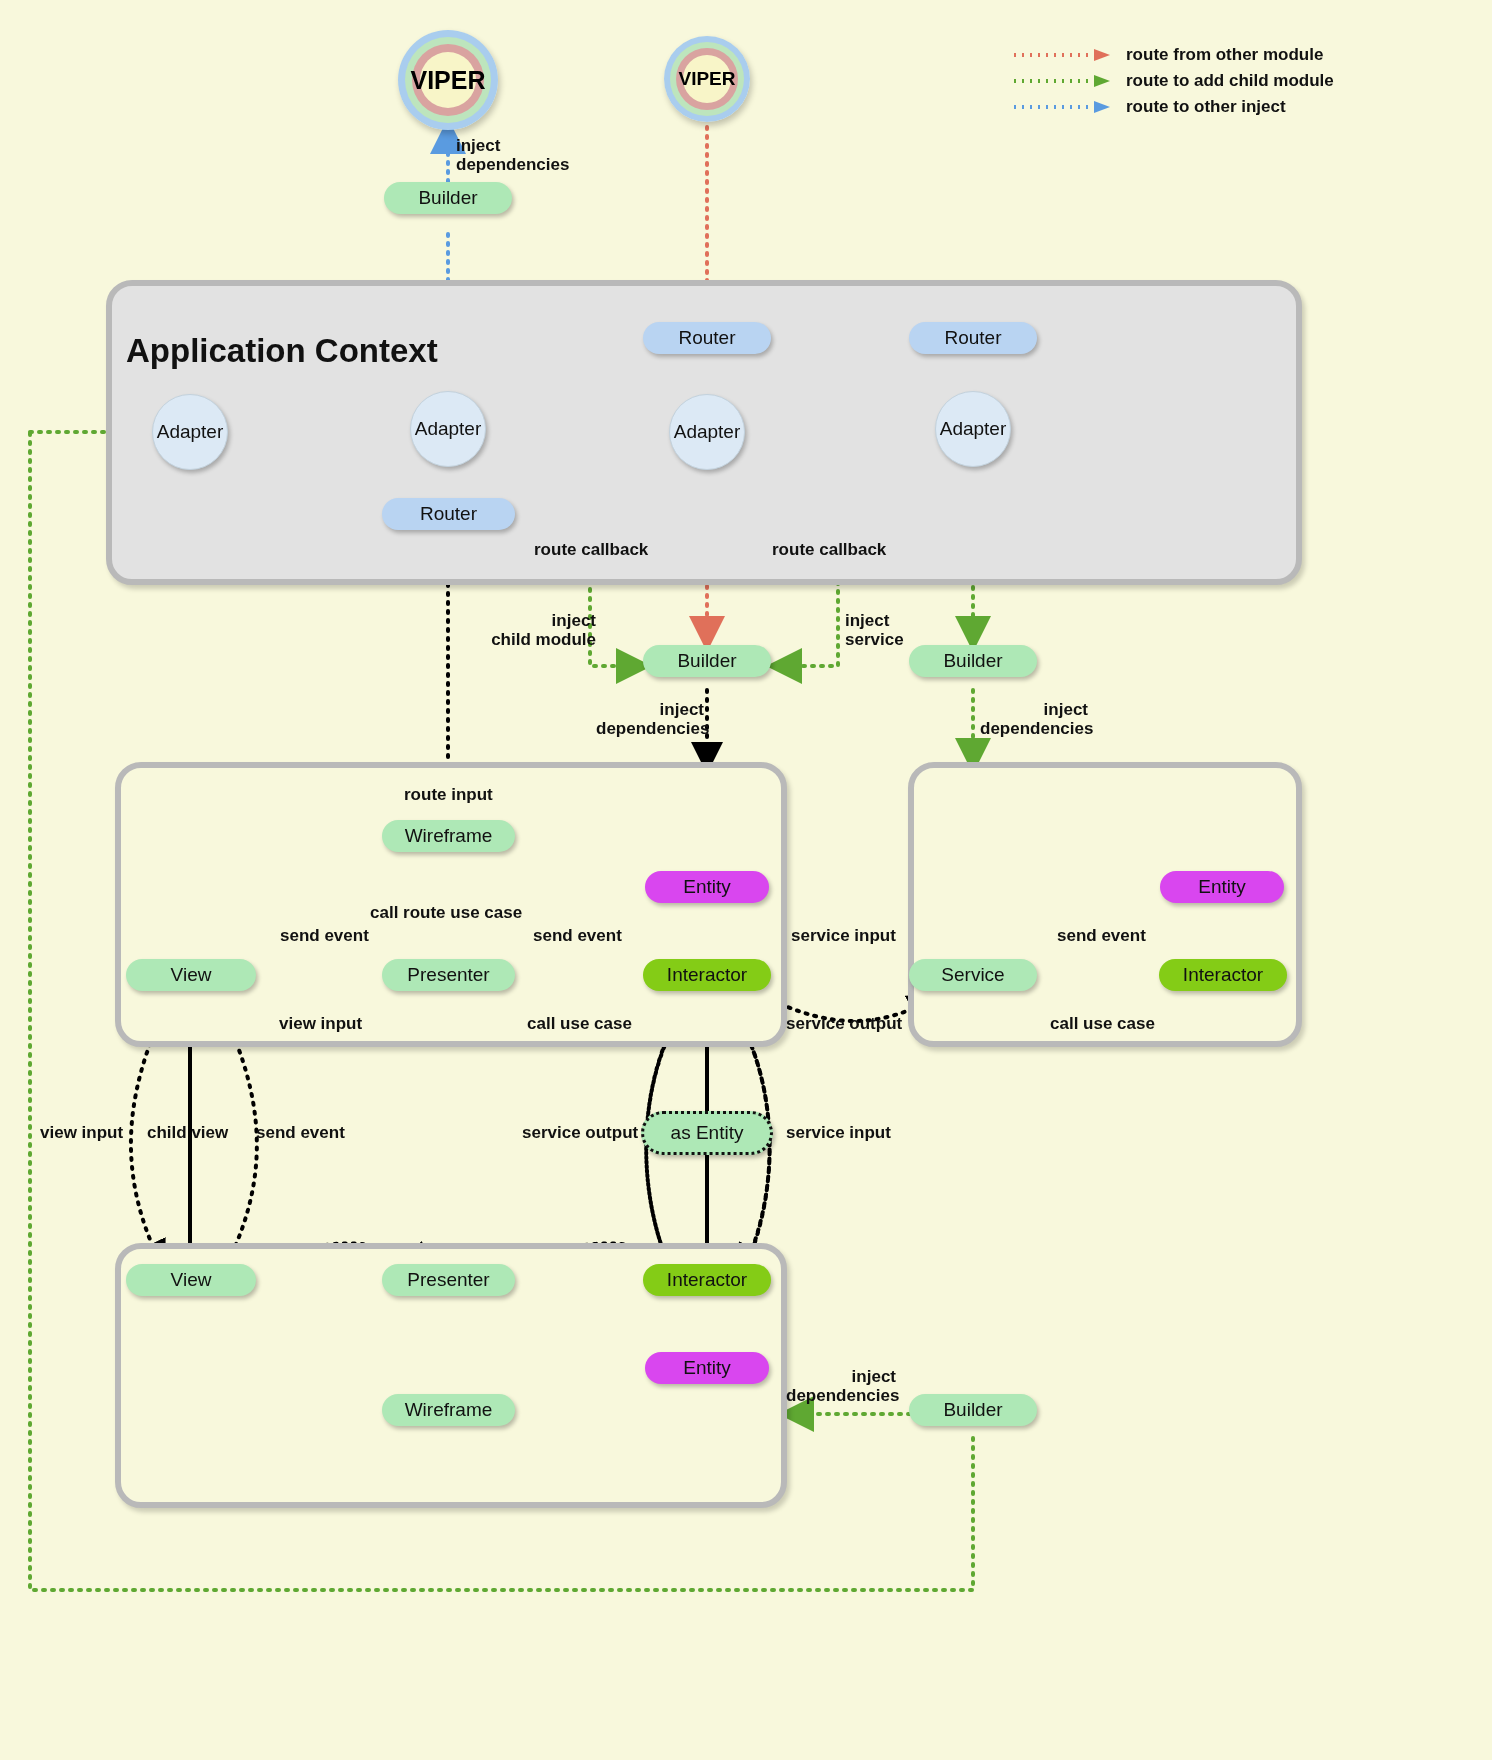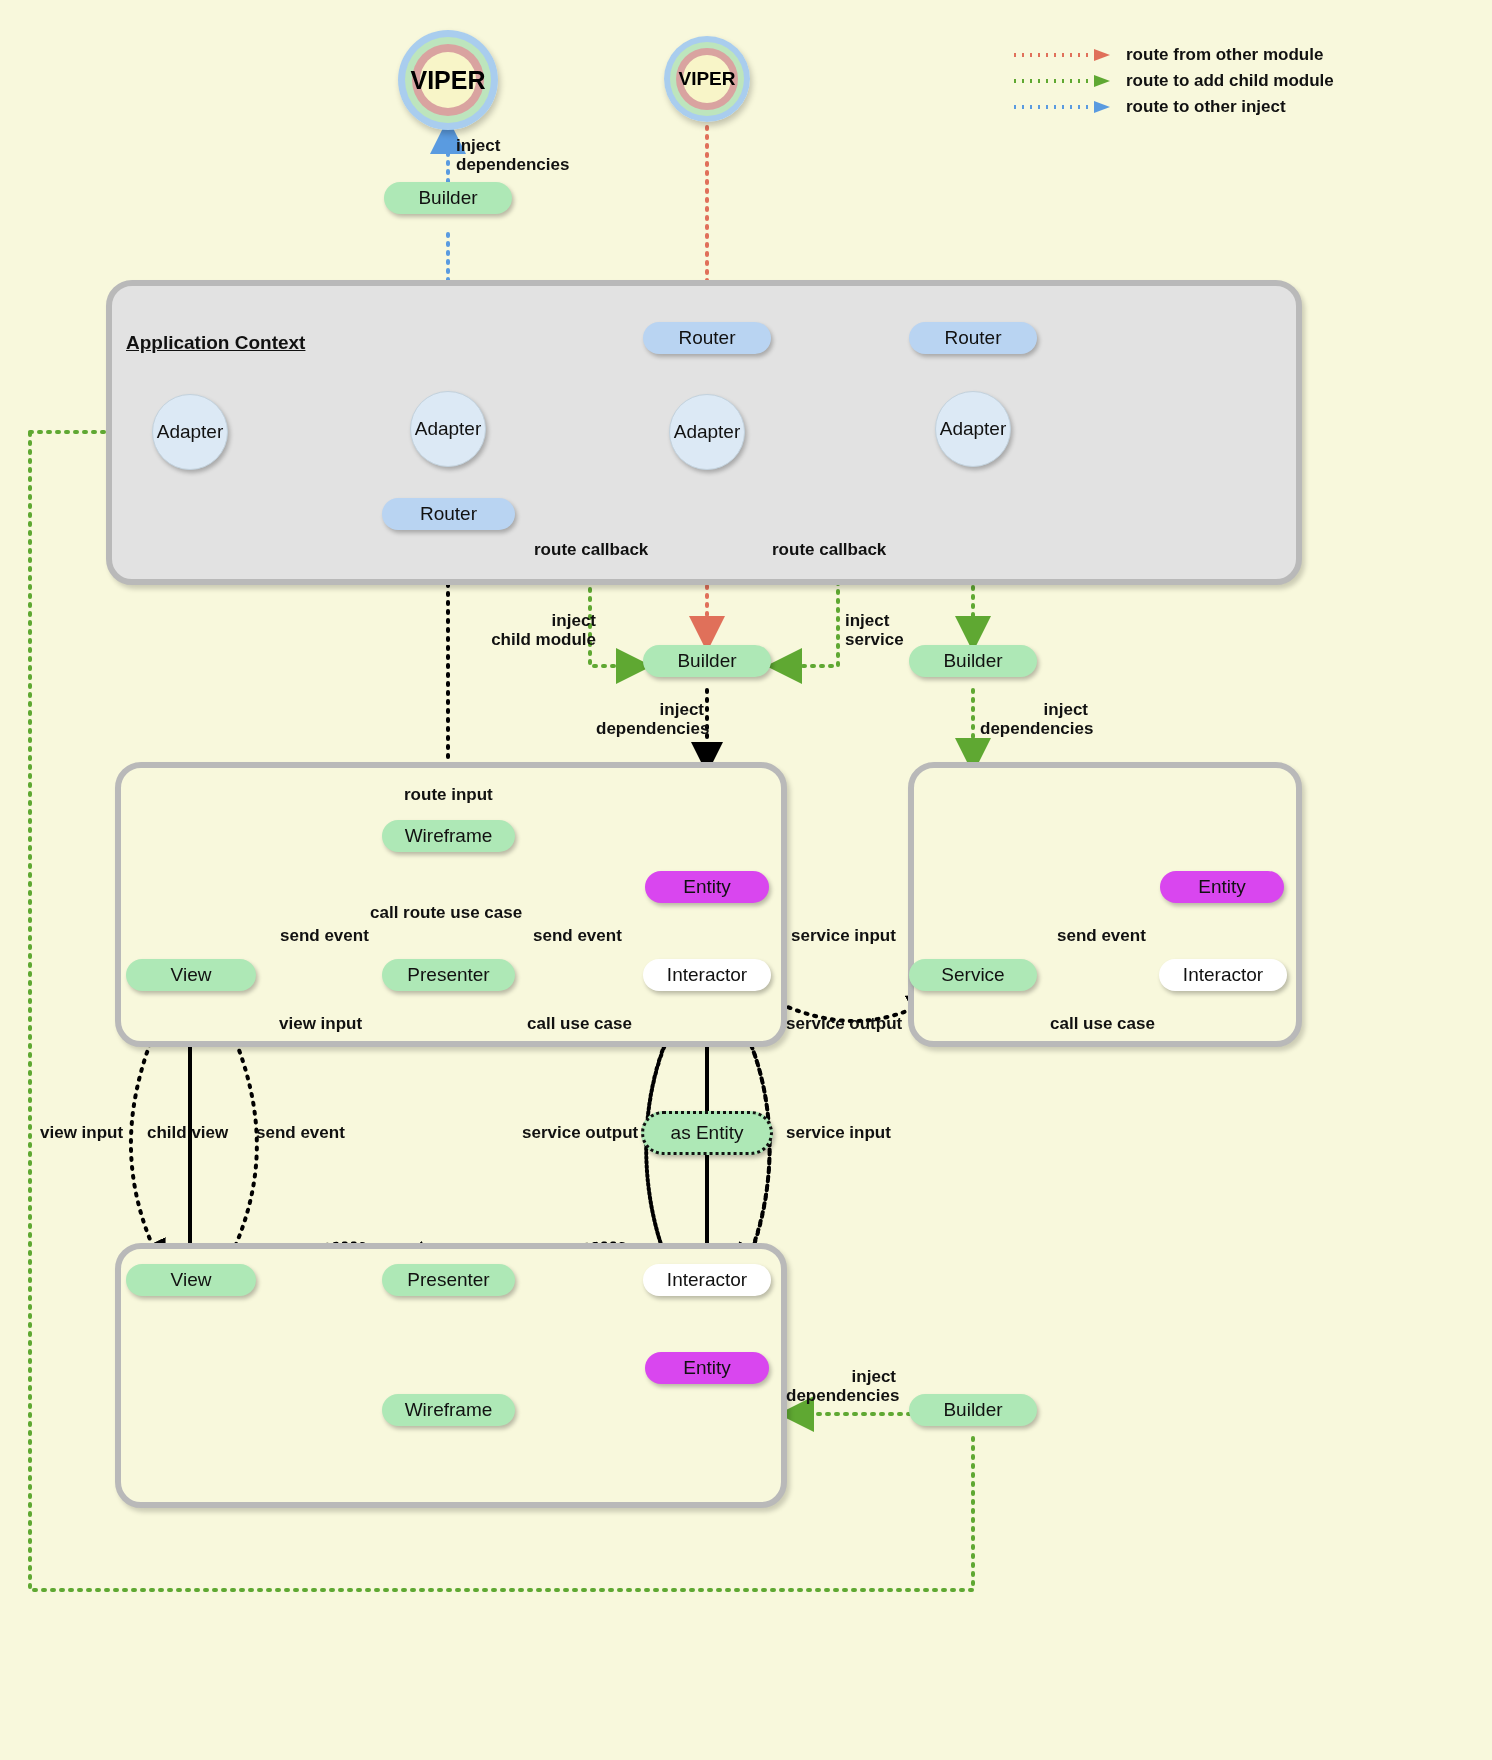--- a/index.html
+++ b/index.html
@@ -16,36 +16,35 @@
   
   .panel{
     position:absolute;box-sizing:border-box;
     border:6px solid #b9b9b9;border-radius:26px;
     box-shadow:3px 4px 5px rgba(0,0,0,.18);
   }
   .panel.appctx{background:#e2e2e2;}
   .panel.module{background:#f8f8dc;}
 
   .panel-title{
-    position:absolute;font-weight:bold;font-size:19px;color:#111;
+    position:absolute;font-weight:bold;font-size:33px;color:#111;
     white-space:nowrap;
-    text-decoration:underline;
   }
 
   
   .node{
     position:absolute;box-sizing:border-box;
     display:flex;align-items:center;justify-content:center;
     font-size:19px;color:#111;white-space:nowrap;
     box-shadow:2px 3px 4px rgba(0,0,0,.25);
   }
   .pill{border-radius:22px;height:32px;}
   .pill.green{background:#aee8b6;}
   .pill.blue{background:#b9d4f2;}
-  .pill.red{background:#ffffff;}
+  .pill.red{background:#84cc16;}
   .pill.yellow{background:#d946ef;text-align:center;}
   .pill.dotted{background:#aee8b6;border:3px dotted #111;}
   .circ{
     border-radius:50%;background:#dce9f5;border:1px solid #c3d2dd;
   }
 
   
   .viper{
     position:absolute;border-radius:50%;
     display:flex;align-items:center;justify-content:center;

